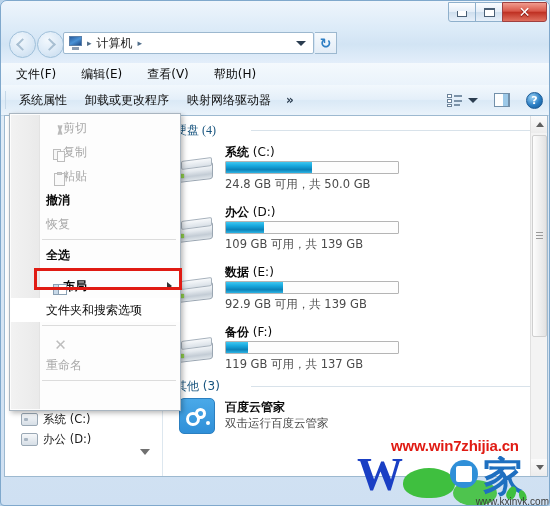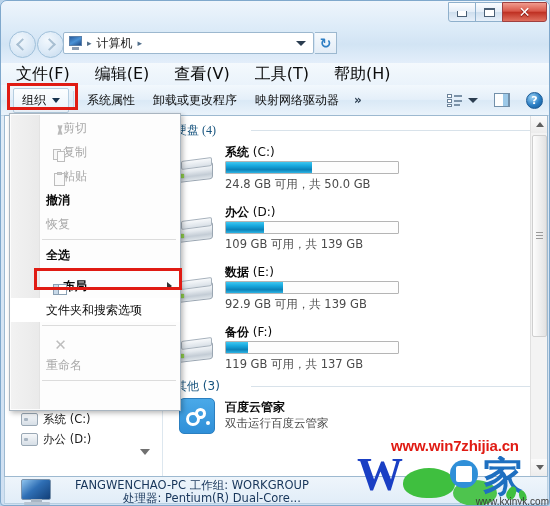--- a/index.html
+++ b/index.html
@@ -183,21 +183,21 @@
     transform: rotate(45deg);
   }
 
   
   #menubar {
     position: absolute; left: 0; top: 62px; width: 550px; height: 22px;
     display: flex; align-items: center;
     background: linear-gradient(180deg,#f4f9fd 0%, #eaf3fb 100%);
   }
   .menu-item {
-    font-size: 16px; color: #0b0b0b;
+    font-size: 12px; color: #0b0b0b;
     padding: 2px 10px; margin-left: 5px;
     white-space: nowrap;
   }
 
   
   #toolbar {
     position: absolute; left: 0; top: 84px; width: 550px; height: 30px;
     background: linear-gradient(180deg,#f2f8fd 0%, #e4eff9 48%, #dae9f6 52%, #eaf3fb 100%);
     border-bottom: 1px solid #c3d6e6;
     display: flex; align-items: center;
@@ -696,32 +696,24 @@
     <div id="refreshbtn">
       <span>↻</span>
     </div>
 
   </div>
 
   <div id="menubar">
     <div class="menu-item">文件(F)</div>
     <div class="menu-item">编辑(E)</div>
     <div class="menu-item">查看(V)</div>
-    <div class="menu-item">工具(T)</div>
     <div class="menu-item">帮助(H)</div>
   </div>
 
   <div id="toolbar">
-    <div id="organize-wrap">
-      <div id="organize-btn">
-        <span class="cap">组织</span>
-        <span class="caret"></span>
-      </div>
-      <div id="organize-redbox"></div>
-    </div>
 
     <div class="tb-sep"></div>
     <div class="tb-btn">系统属性</div>
     <div class="tb-btn">卸载或更改程序</div>
     <div class="tb-btn">映射网络驱动器</div>
     <div class="tb-chev">»</div>
 
     <div class="tb-right">
       <div class="view-icon">
         <i></i>
@@ -916,36 +908,20 @@
 
     <div class="mi-sep"></div>
 
     <div class="mi">
       <span></span>
     </div>
   </div>
 
   <div id="fso-redbox"></div>
 
-  <div id="details">
-    <div id="pcicon">
-      <div class="scr"></div>
-        <div class="std"></div>
-        <div class="base2"></div>
-    </div>
-    <div class="det-line1">
-      <span>FANGWENCHAO-PC</span>
-      <span class="det-label">工作组:</span>
-      <span>WORKGROUP</span>
-    </div>
-    <div class="det-line2">
-      <span class="det-label">处理器:</span>
-      <span>Pentium(R) Dual-Core...</span>
-    </div>
-  </div>
 
   <div id="wm1">www.win7zhijia.cn</div>
 
   <div id="wm2">
     <div class="green-blob"></div>
     <div class="green-blob2"></div>
     <div class="blue-circ"></div>
     <div class="bigw">W</div>
     <div class="jia">家</div>
     <div class="leaf" style="left:150px; top:30px; transform:rotate(25deg);"></div>

